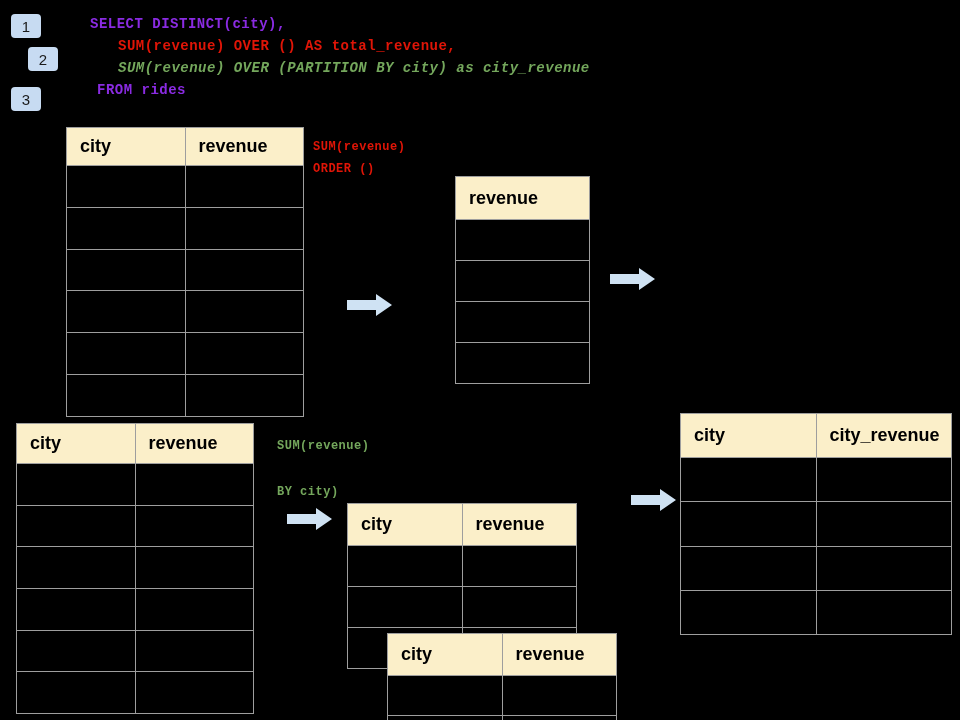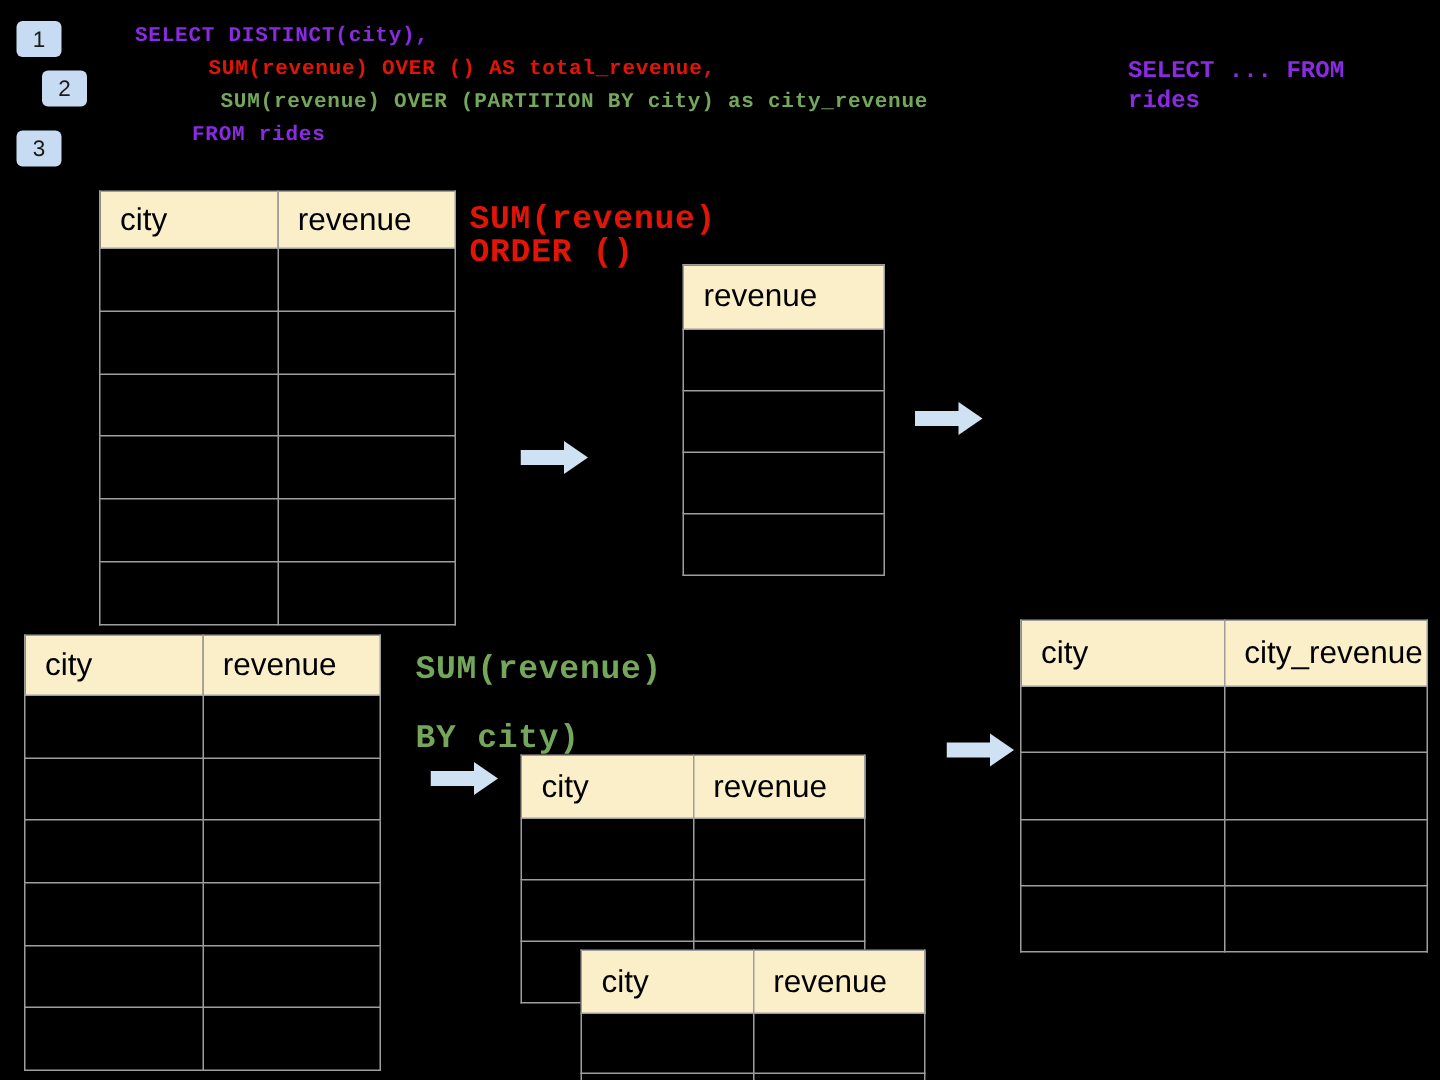--- a/index.html
+++ b/index.html
@@ -23,49 +23,49 @@
   
   .code-line {
     position: absolute; white-space: pre;
     font-family: "Liberation Mono", monospace; font-weight: bold;
     font-size: 14px; line-height: 22px; letter-spacing: 0.5px;
   }
   .c-purple { color: var(--purple, #8A2BE2); }
   .c-red    { color: var(--red, #E01507); }
   .c-green  { color: var(--green, #74A75C); }
   #code-l1 { left: 90px;  top: 13px; }
-  #code-l2 { left: 139px; top: 35px; }
-  #code-l3 { left: 147px; top: 57px; }
-  #code-l4 { left: 128px; top: 79px; font-family: Liberation Mono, monospace; }
+  #code-l2 { left: 118px; top: 35px; }
+  #code-l3 { left: 118px; top: 57px; font-style: italic; }
+  #code-l4 { left: 97px; top: 79px; font-family: Liberation Mono, monospace; }
   #code-l5 { left: 110px; top: 101px; }
 
   
   #side-note {
     position: absolute; left: 752px; top: 37px; white-space: pre;
     font-family: "Liberation Mono", monospace; font-weight: bold;
     font-size: 16px; line-height: 20px; color: var(--purple, #8A2BE2);
   }
 
   
   .anno {
     position: absolute; white-space: pre;
     font-family: "Liberation Mono", monospace; font-weight: bold;
-    font-size: 22px; line-height: 22px; letter-spacing: 0.5px;
+    font-size: 12px; line-height: 22px; letter-spacing: 0.5px;
   }
   #label-total     { left: 313px; top: 136px; }
   #label-partition { left: 277px; top: 435px; line-height: 23px; }
 
   
   table.dtable {
     position: absolute; border-collapse: collapse; table-layout: fixed;
     background: #000;
   }
   .dtable th {
     background: var(--header-fill, #FBEFC9); color: #000;
-    font-weight: normal; font-size: 21px; text-align: left;
+    font-weight: bold; font-size: 18px; text-align: left;
     padding: 0 0 0 13px; border: 1px solid var(--table-border, #9E9E9E);
     vertical-align: middle;
   }
   .dtable td { border: 1px solid var(--table-border, #9E9E9E); }
 
   #tbl-source-top    { left: 66px;  top: 127px; width: 238px; }
   #tbl-source-top th { height: 38px; }
   #tbl-source-top td { height: 41.8px; }
 
   #tbl-total         { left: 455px; top: 176px; width: 135px; }
@@ -103,21 +103,20 @@
 
   <div class="badge" id="badge-1">1</div>
   <div class="badge" id="badge-2">2</div>
   <div class="badge" id="badge-3">3</div>
 
   <div class="code-line c-purple" id="code-l1">SELECT DISTINCT(city),</div>
   <div class="code-line c-red" id="code-l2">SUM(revenue) OVER () AS total_revenue,</div>
   <div class="code-line c-green" id="code-l3">SUM(revenue) OVER (PARTITION BY city) as city_revenue</div>
   <div class="code-line c-purple" id="code-l4">FROM rides</div>
 
-  <div id="side-note"><span>SELECT ... FROM</span><br><span>rides</span></div>
 
   <div class="anno c-red" id="label-total"><span>SUM(revenue)</span><br><span>ORDER ()</span></div>
 
   <div class="anno c-green" id="label-partition"><span>SUM(revenue)</span><br><br><span>BY city)</span></div>
 
   <table class="dtable" id="tbl-source-top">
       <thead>
         <tr>
           <th>city</th>
           <th>revenue</th>

